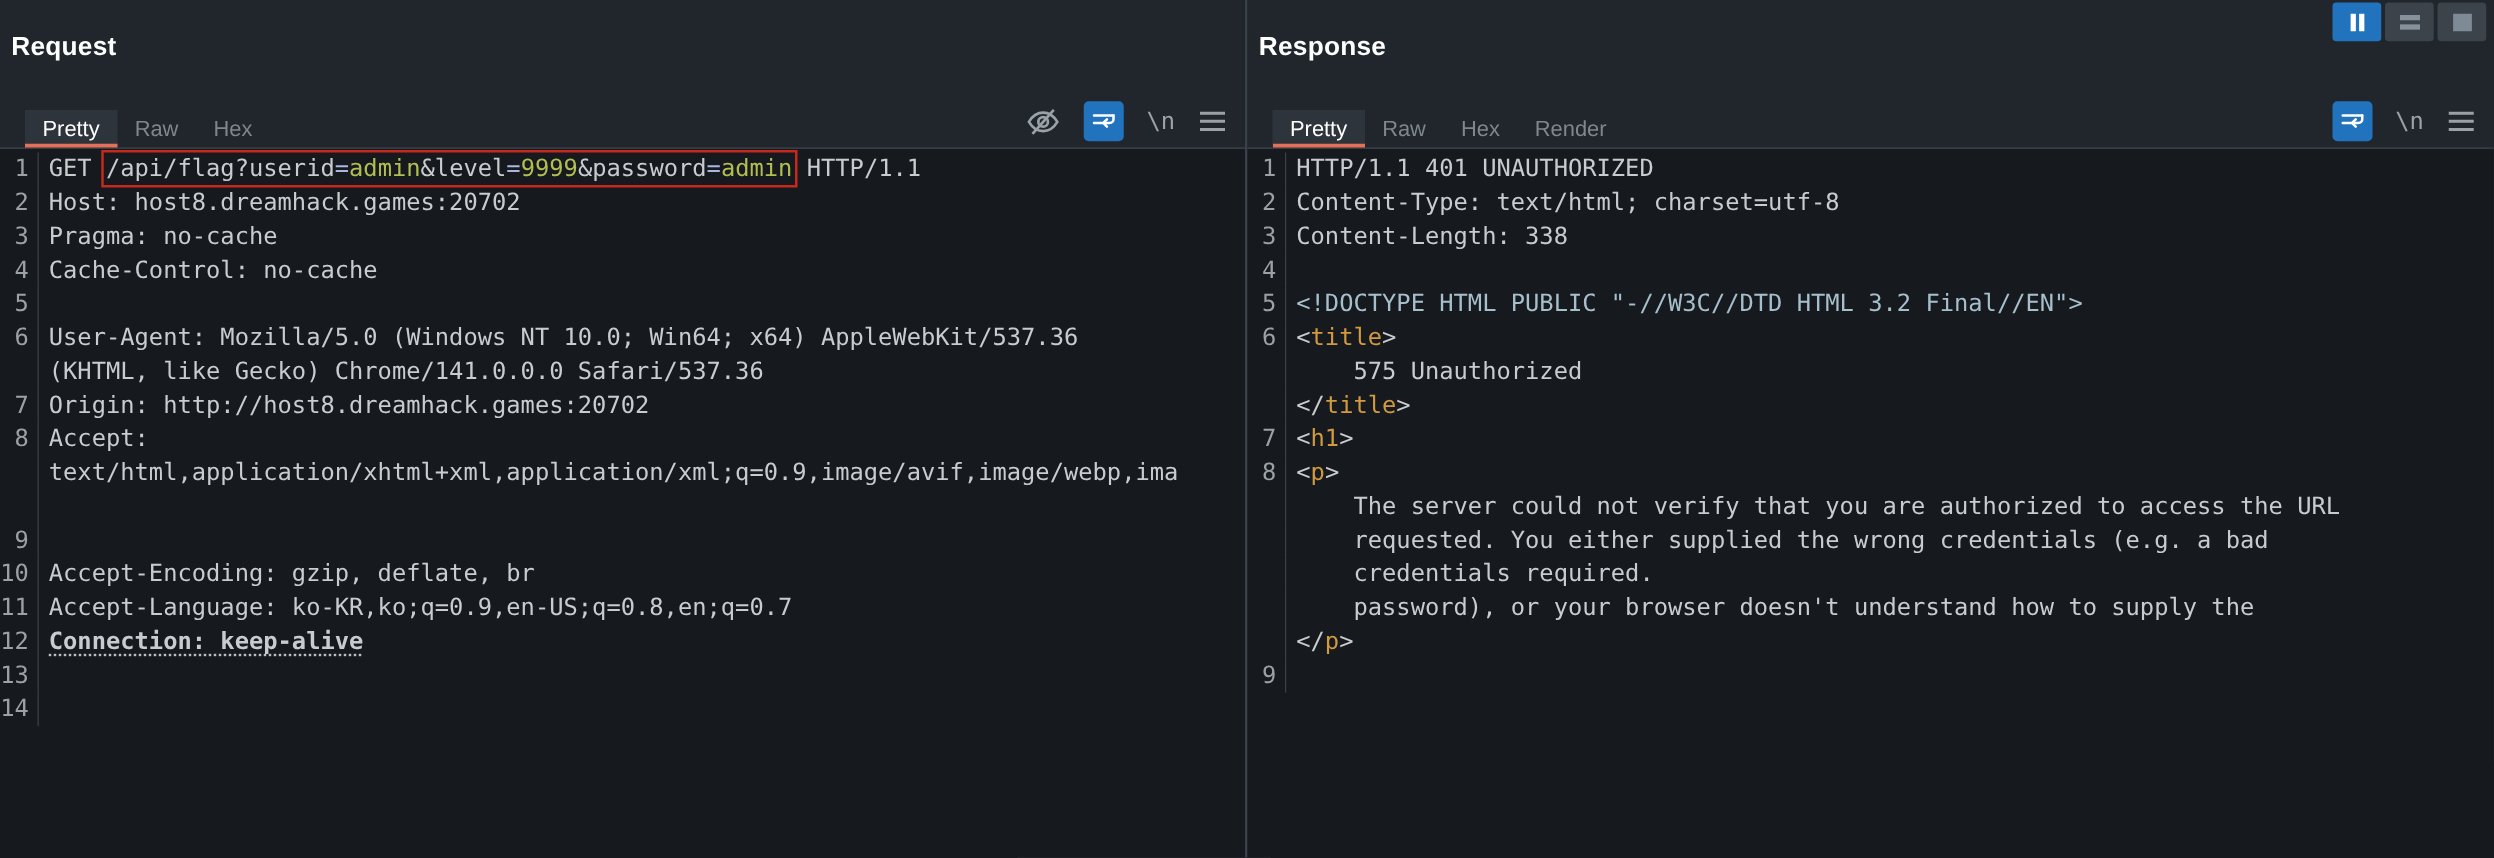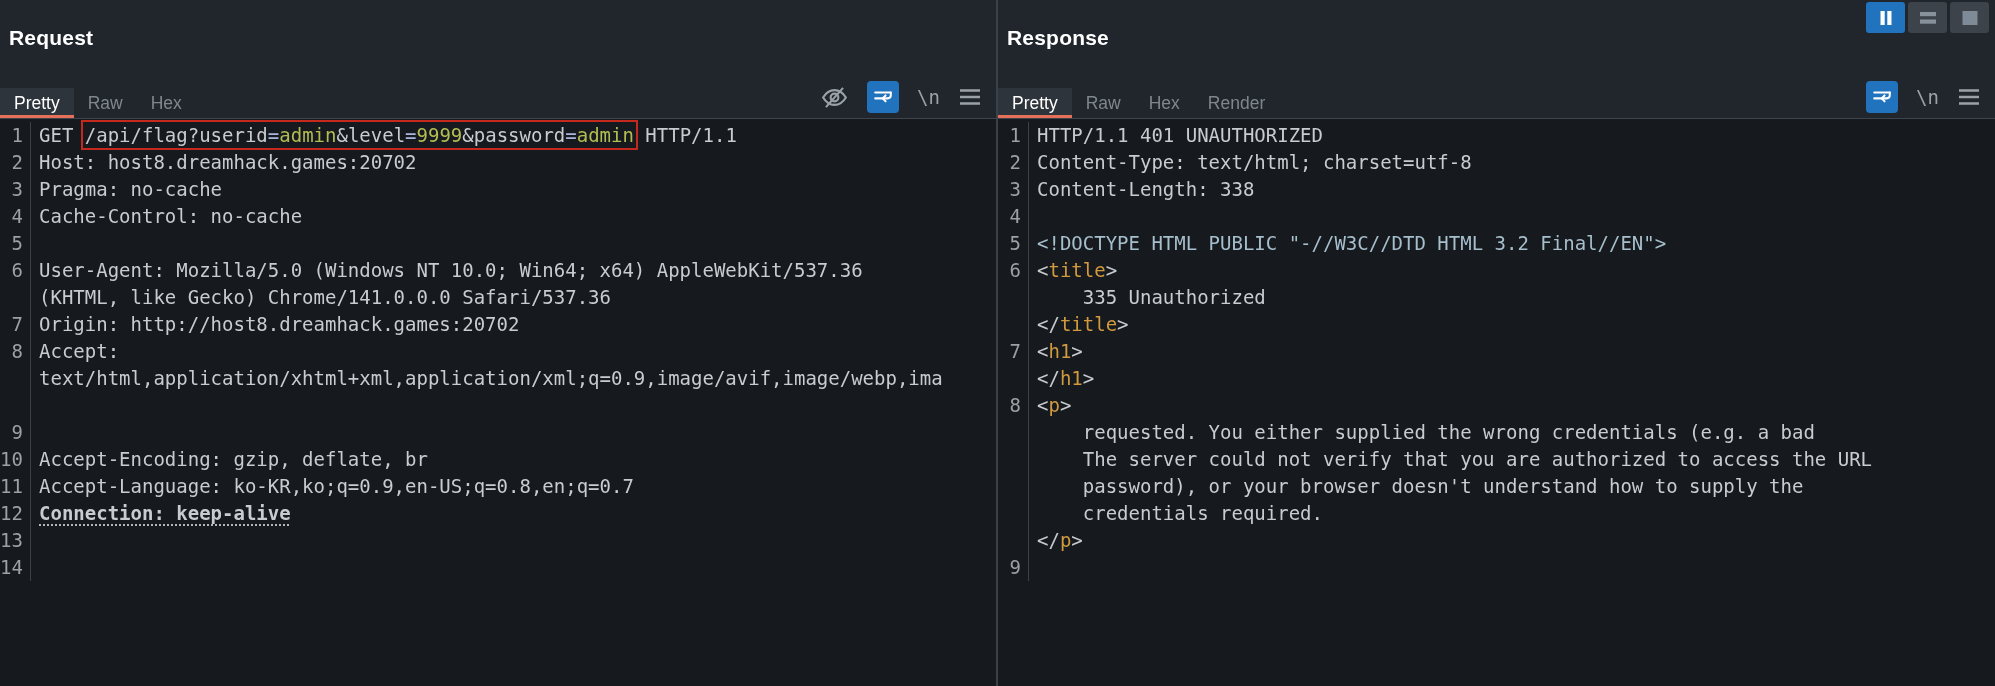--- a/index.html
+++ b/index.html
@@ -10,21 +10,21 @@
   
   .panel { display:flex; flex-direction:column; height:100%; }
   .panel-request  { flex:0 0 996px; }
   .panel-divider  { flex:0 0 2px; background:#3b4148; }
   .panel-response { flex:1 1 auto; min-width:0; }
 
   .panel-header { position:relative; height:119px; background:#20262c; flex:0 0 119px; }
   .panel-title  { padding:26px 0 0 9px; font-size:21px; font-weight:bold; color:#ffffff; letter-spacing:0.2px; }
 
   .tabbar { position:absolute; left:0; bottom:0; right:0; height:31px; display:flex;
-            border-bottom:1px solid #3e444b; }
+            border-bottom:1px solid #3e444b;padding-left:20px; }
   .tab { padding:0 14px; display:flex; align-items:center; font-size:17.5px; color:#7f868e;
          cursor:default; }
   .tab.active { background:#2e343b; color:#ffffff; box-shadow:inset 0 -3px 0 #e4705a; }
 
   .hdr-icons { position:absolute; right:14px; bottom:6px; display:flex; align-items:center; gap:18px; }
   .iconbtn { display:flex; align-items:center; justify-content:center; }
   .btn-blue { width:32px; height:32px; background:#2173bd; border-radius:4px; }
   .nl-label { font-family:"DejaVu Sans Mono", monospace; font-size:19px; color:#9aa1a8; }
 
   
@@ -201,53 +201,49 @@
         <div class="row">
           <div class="ln">5</div>
           <div class="code"><span class="s-d">&lt;!DOCTYPE HTML PUBLIC "-//W3C//DTD HTML 3.2 Final//EN"&gt;</span></div>
         </div>
         <div class="row">
           <div class="ln">6</div>
           <div class="code"><span class="s-p">&lt;</span><span class="s-t">title</span><span class="s-p">&gt;</span></div>
         </div>
         <div class="row">
           <div class="ln"></div>
-          <div class="code"><span class="s-p">    335 Unauthorized</span></div>
+          <div class="code"><span class="s-p">    575 Unauthorized</span></div>
         </div>
         <div class="row">
           <div class="ln"></div>
           <div class="code"><span class="s-p">&lt;/</span><span class="s-t">title</span><span class="s-p">&gt;</span></div>
         </div>
         <div class="row">
           <div class="ln">7</div>
           <div class="code"><span class="s-p">&lt;</span><span class="s-t">h1</span><span class="s-p">&gt;</span></div>
         </div>
         <div class="row">
-          <div class="ln"></div>
-          <div class="code"><span class="s-p">&lt;/</span><span class="s-t">h1</span><span class="s-p">&gt;</span></div>
-        </div>
-        <div class="row">
           <div class="ln">8</div>
           <div class="code"><span class="s-p">&lt;</span><span class="s-t">p</span><span class="s-p">&gt;</span></div>
         </div>
         <div class="row">
           <div class="ln"></div>
+          <div class="code"><span class="s-p">    The server could not verify that you are authorized to access the URL</span></div>
+        </div>
+        <div class="row">
+          <div class="ln"></div>
           <div class="code"><span class="s-p">    requested. You either supplied the wrong credentials (e.g. a bad</span></div>
         </div>
         <div class="row">
           <div class="ln"></div>
-          <div class="code"><span class="s-p">    The server could not verify that you are authorized to access the URL</span></div>
+          <div class="code"><span class="s-p">    credentials required.</span></div>
         </div>
         <div class="row">
           <div class="ln"></div>
           <div class="code"><span class="s-p">    password), or your browser doesn't understand how to supply the</span></div>
-        </div>
-        <div class="row">
-          <div class="ln"></div>
-          <div class="code"><span class="s-p">    credentials required.</span></div>
         </div>
         <div class="row">
           <div class="ln"></div>
           <div class="code"><span class="s-p">&lt;/</span><span class="s-t">p</span><span class="s-p">&gt;</span></div>
         </div>
         <div class="row">
           <div class="ln">9</div>
           <div class="code"></div>
         </div>
       </div>

